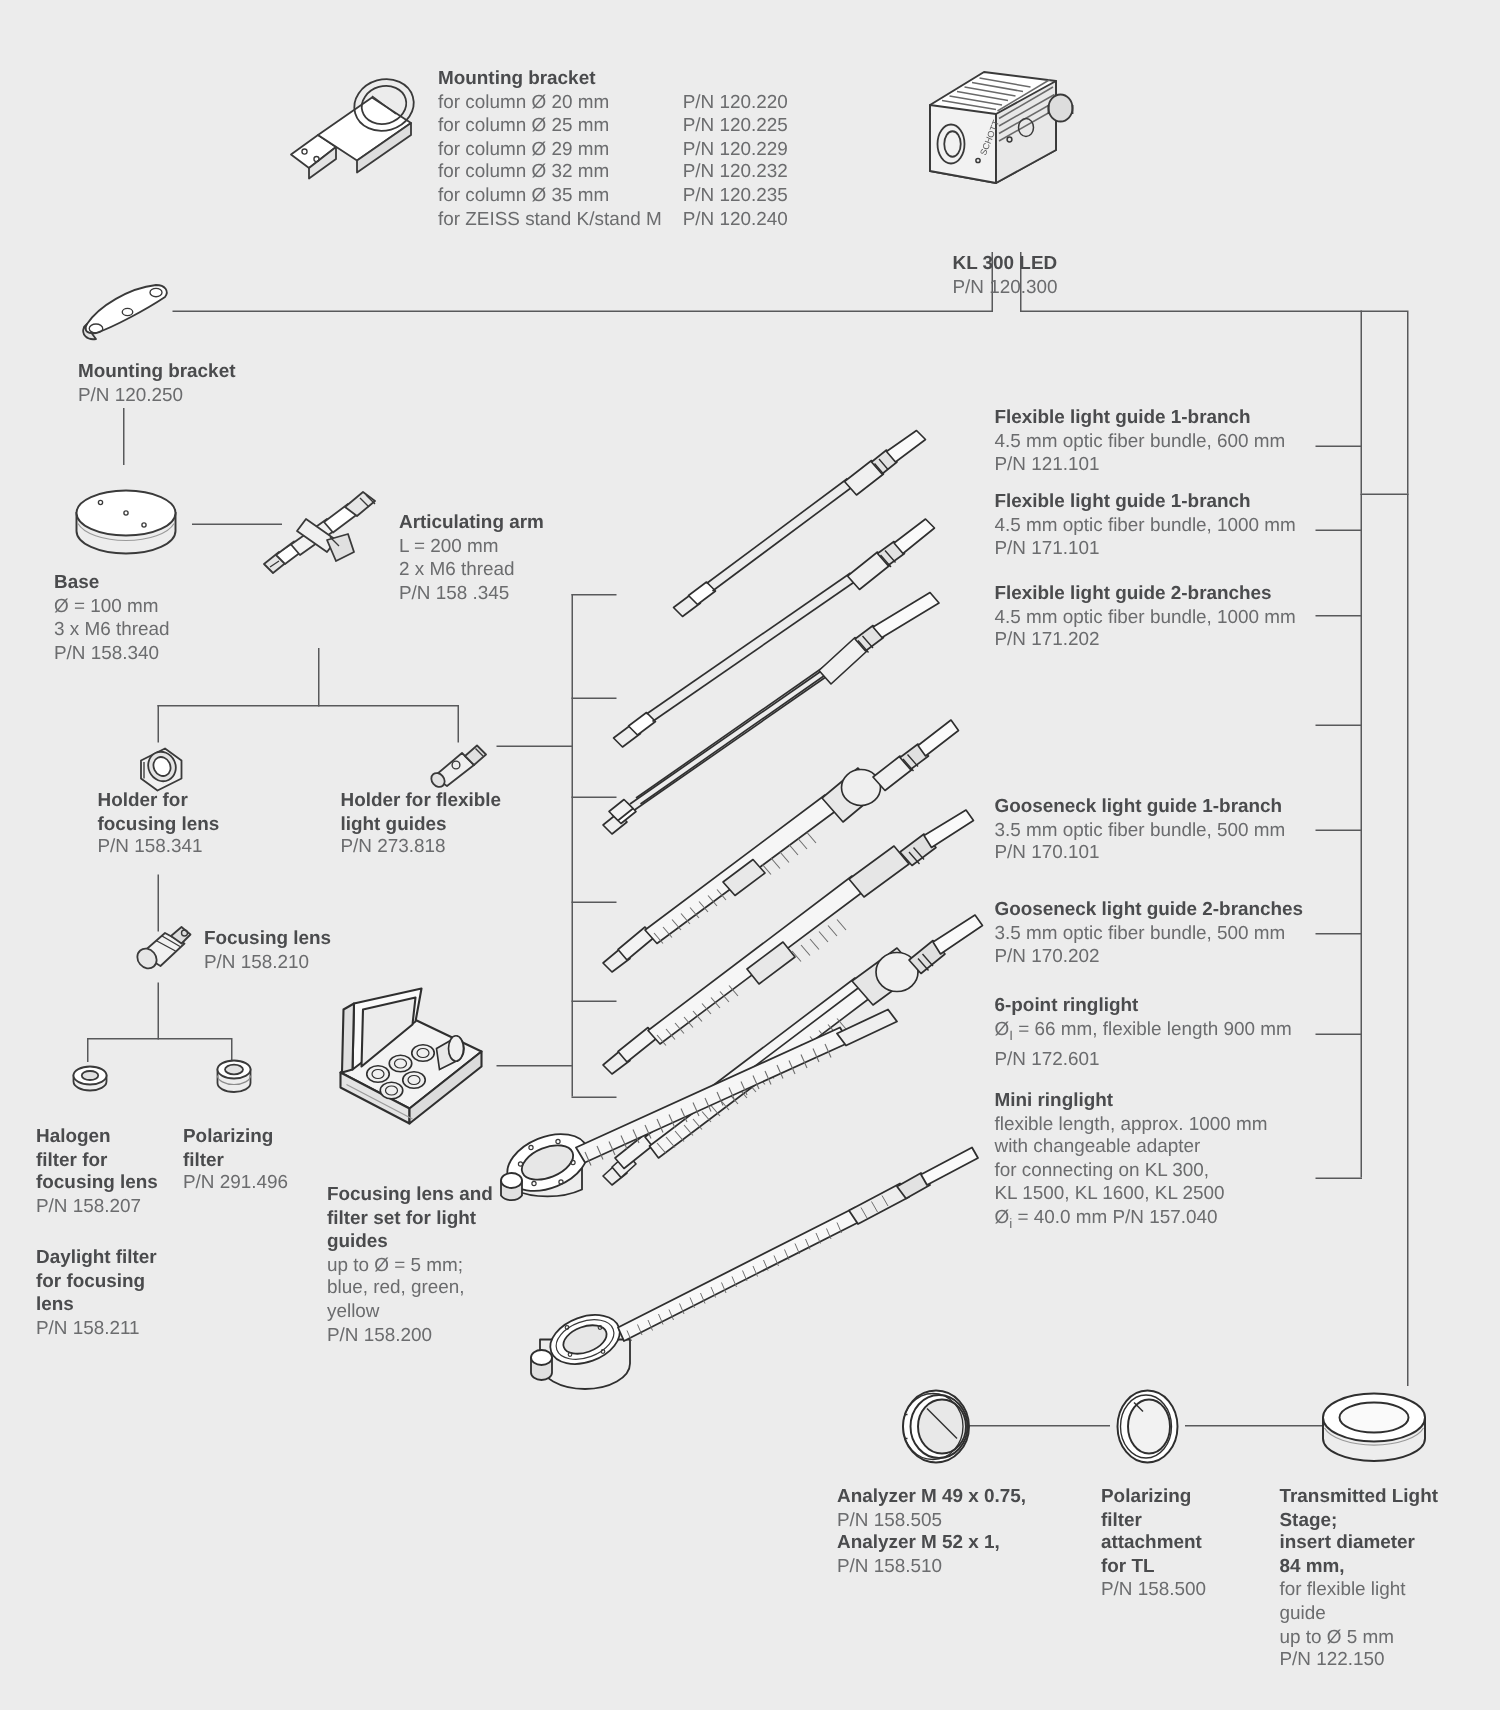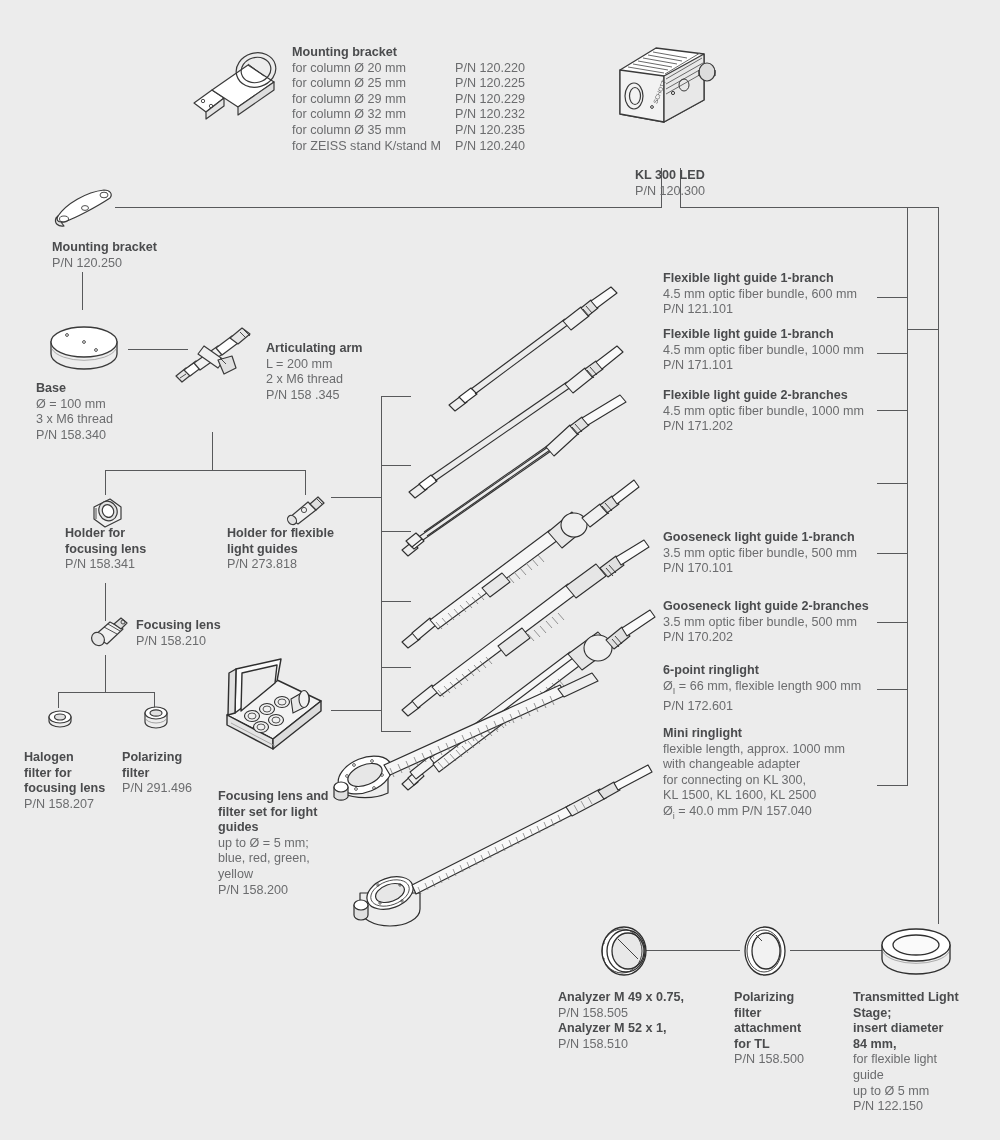--- a/index.html
+++ b/index.html
@@ -650,20 +650,26 @@
     <span>P/N 158.210</span>
   </div>
 
   <div class="blk" style="left:24px;top:750px;">
     <span class="ttl">Halogen</span>
     <span class="ttl">filter for</span>
     <span class="ttl">focusing lens</span>
     <span>P/N 158.207</span>
   </div>
 
+  <div class="blk" style="left:24px;top:831px;">
+    <span class="ttl">Daylight filter</span>
+    <span class="ttl">for focusing</span>
+    <span class="ttl">lens</span>
+    <span>P/N 158.211</span>
+  </div>
 
   <div class="blk" style="left:122px;top:750px;">
     <span class="ttl">Polarizing</span>
     <span class="ttl">filter</span>
     <span>P/N 291.496</span>
   </div>
 
   <div class="blk" style="left:218px;top:750px;margin-top:39px;">
     <span class="ttl">Focusing lens and</span>
     <span class="ttl">filter set for light</span>

